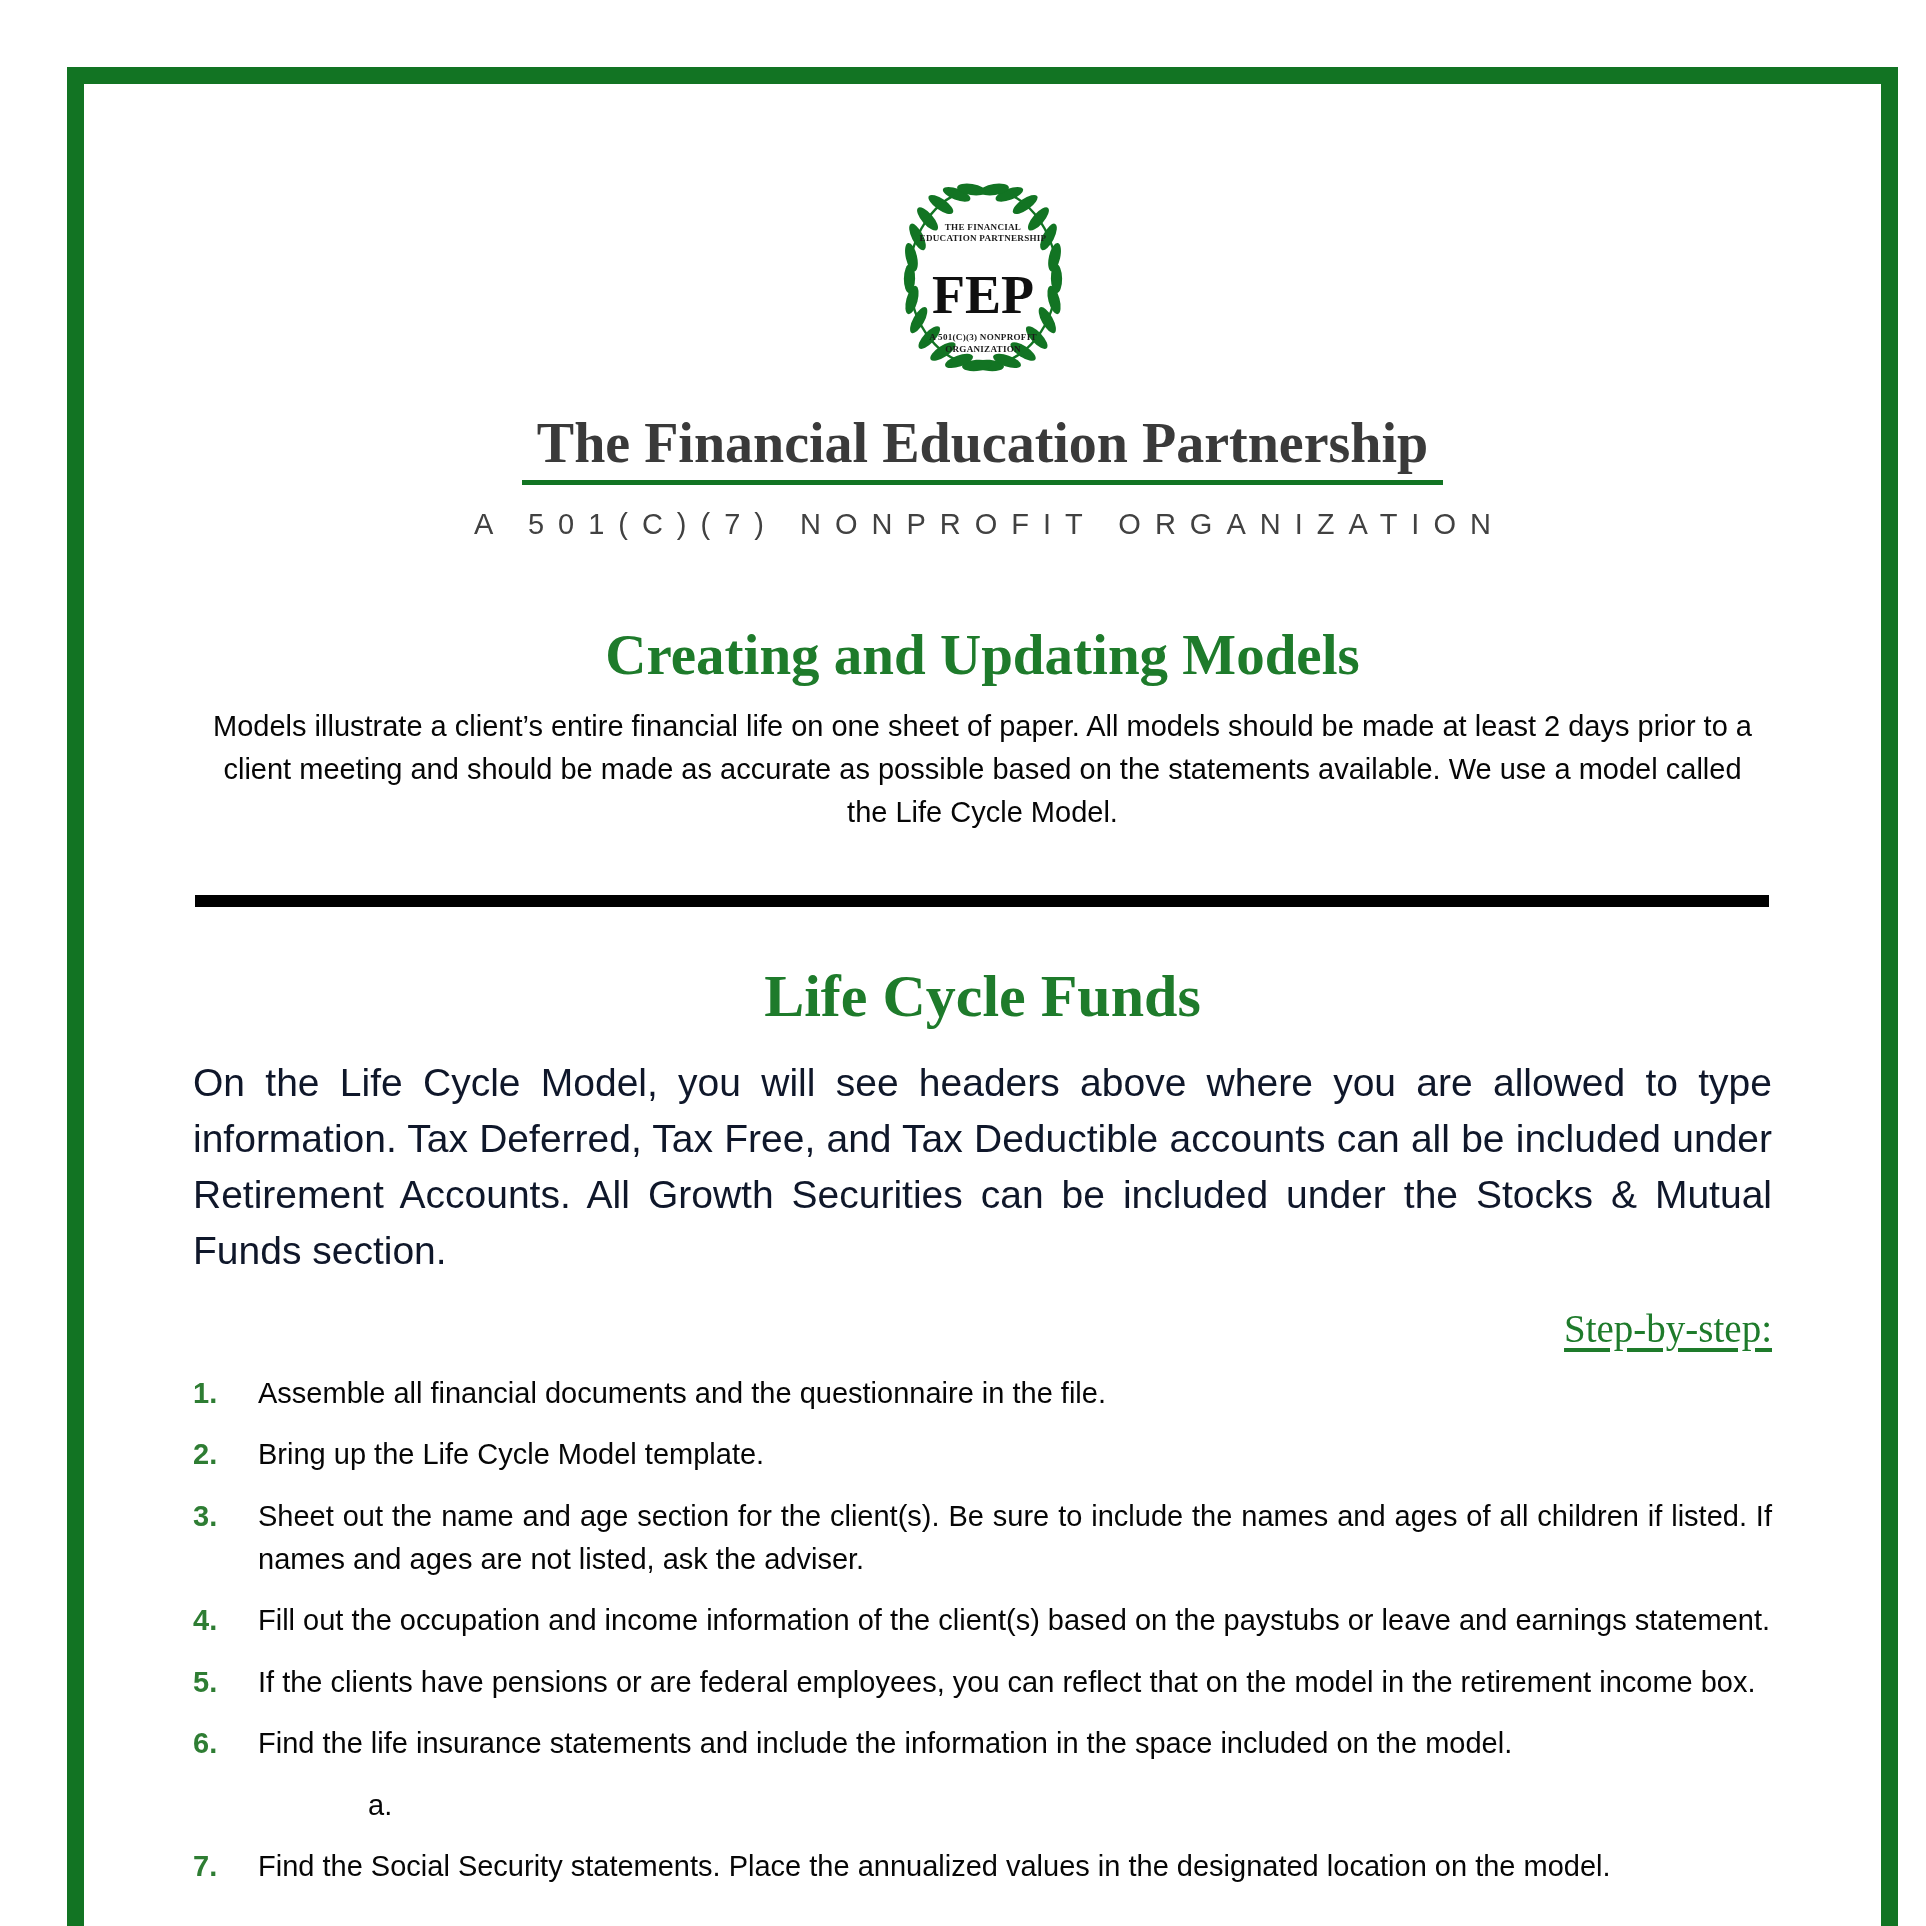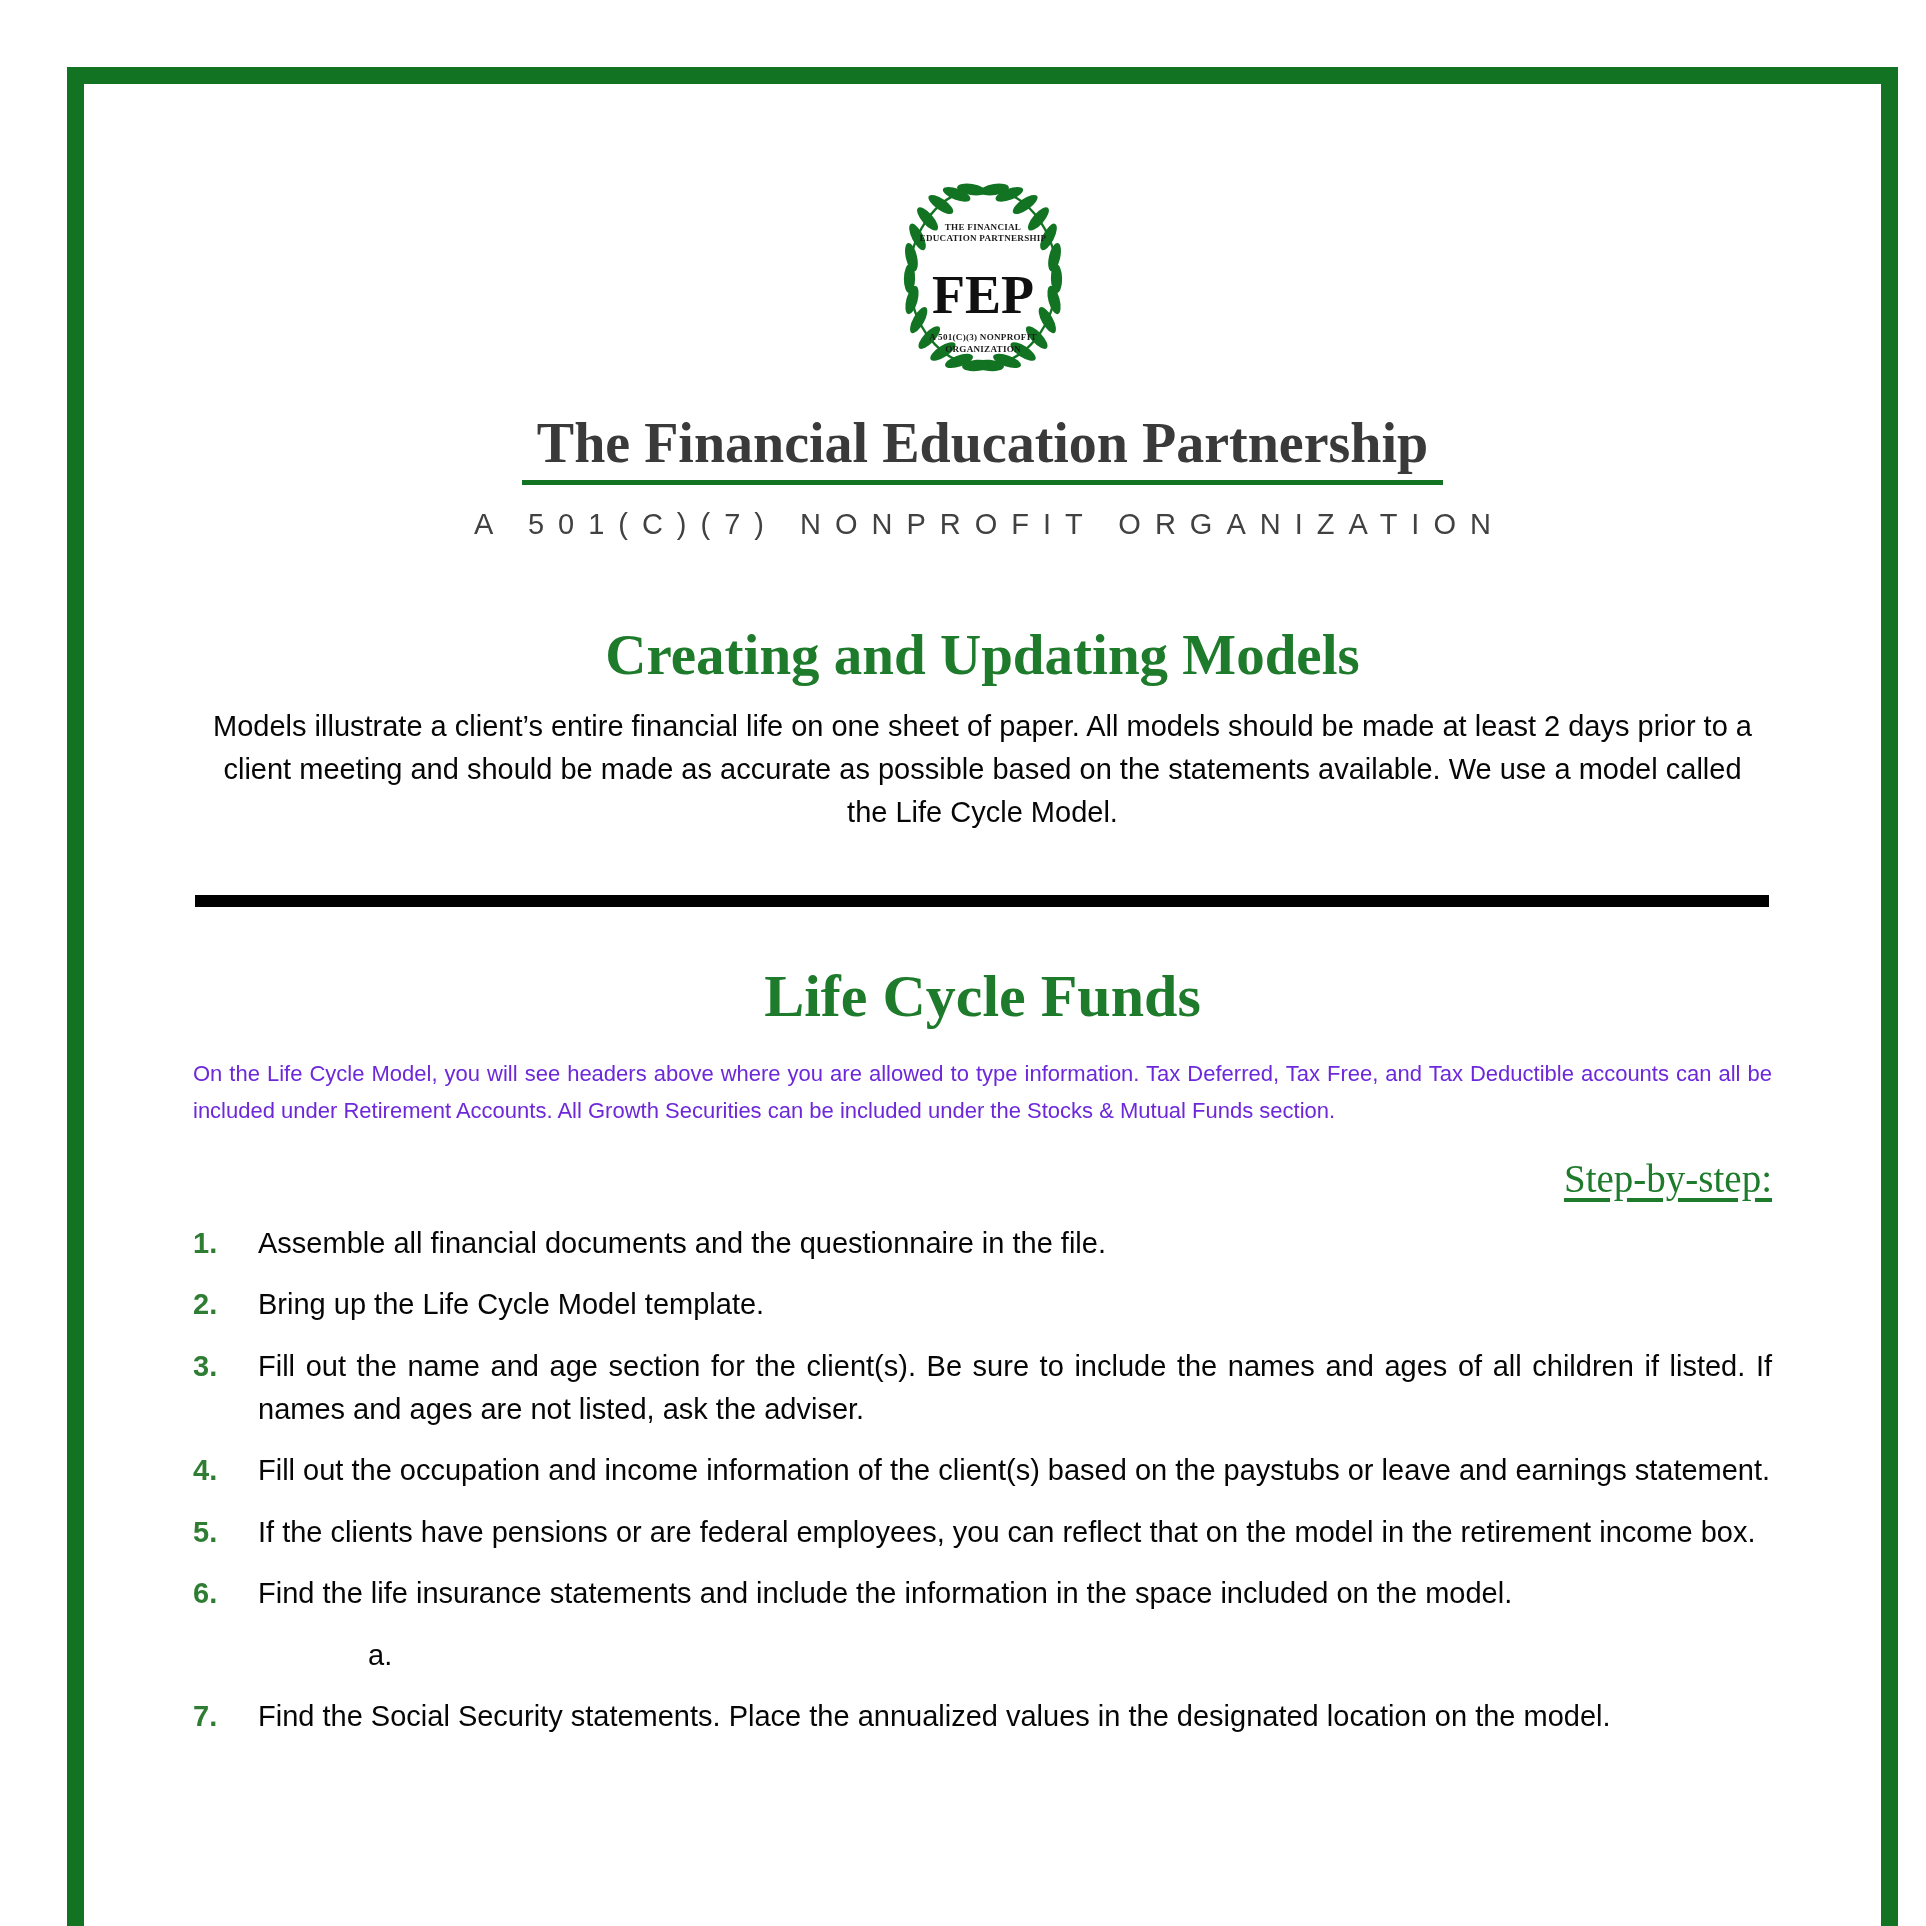--- a/index.html
+++ b/index.html
@@ -95,24 +95,24 @@
     margin:59px 0 0 0;
     font-family:"Liberation Serif", serif;
     font-weight:bold;
     font-size:60px;
     line-height:1;
     text-align:center;
     color:#1e7b2b;
   }
   .body-just{
     margin:28.5px 0 0 0;
-    font-size:22px;
-    line-height:37px;
+    font-size:39px;
+    line-height:56px;
     text-align:justify;
-    color:#6d28d9;
+    color:#0f172a;
   }
   .body-just.second{margin-top:31px;}
   .steps-heading{
     margin:28px 0 0 0;
     font-family:"Liberation Serif", serif;
     font-weight:normal;
     font-size:39px;
     line-height:44px;
     color:#1e7b2b;
     text-decoration:underline;
@@ -224,21 +224,21 @@
       <div class="step">
         <span class="step-num">1.</span>
         <div class="step-text">Assemble all financial documents and the questionnaire in the file.</div>
       </div>
       <div class="step">
         <span class="step-num">2.</span>
         <div class="step-text">Bring up the Life Cycle Model template.</div>
       </div>
       <div class="step">
         <span class="step-num">3.</span>
-        <div class="step-text">Fill out the name and age section for the client(s). Be sure to include the names and ages of all children if listed. If names and ages are not listed, ask the adviser.</div>
+        <div class="step-text">Sheet out the name and age section for the client(s). Be sure to include the names and ages of all children if listed. If names and ages are not listed, ask the adviser.</div>
       </div>
       <div class="step">
         <span class="step-num">4.</span>
         <div class="step-text">Fill out the occupation and income information of the client(s) based on the paystubs or leave and earnings statement.</div>
       </div>
       <div class="step">
         <span class="step-num">5.</span>
         <div class="step-text">If the clients have pensions or are federal employees, you can reflect that on the model in the retirement income box.</div>
       </div>
       <div class="step">

